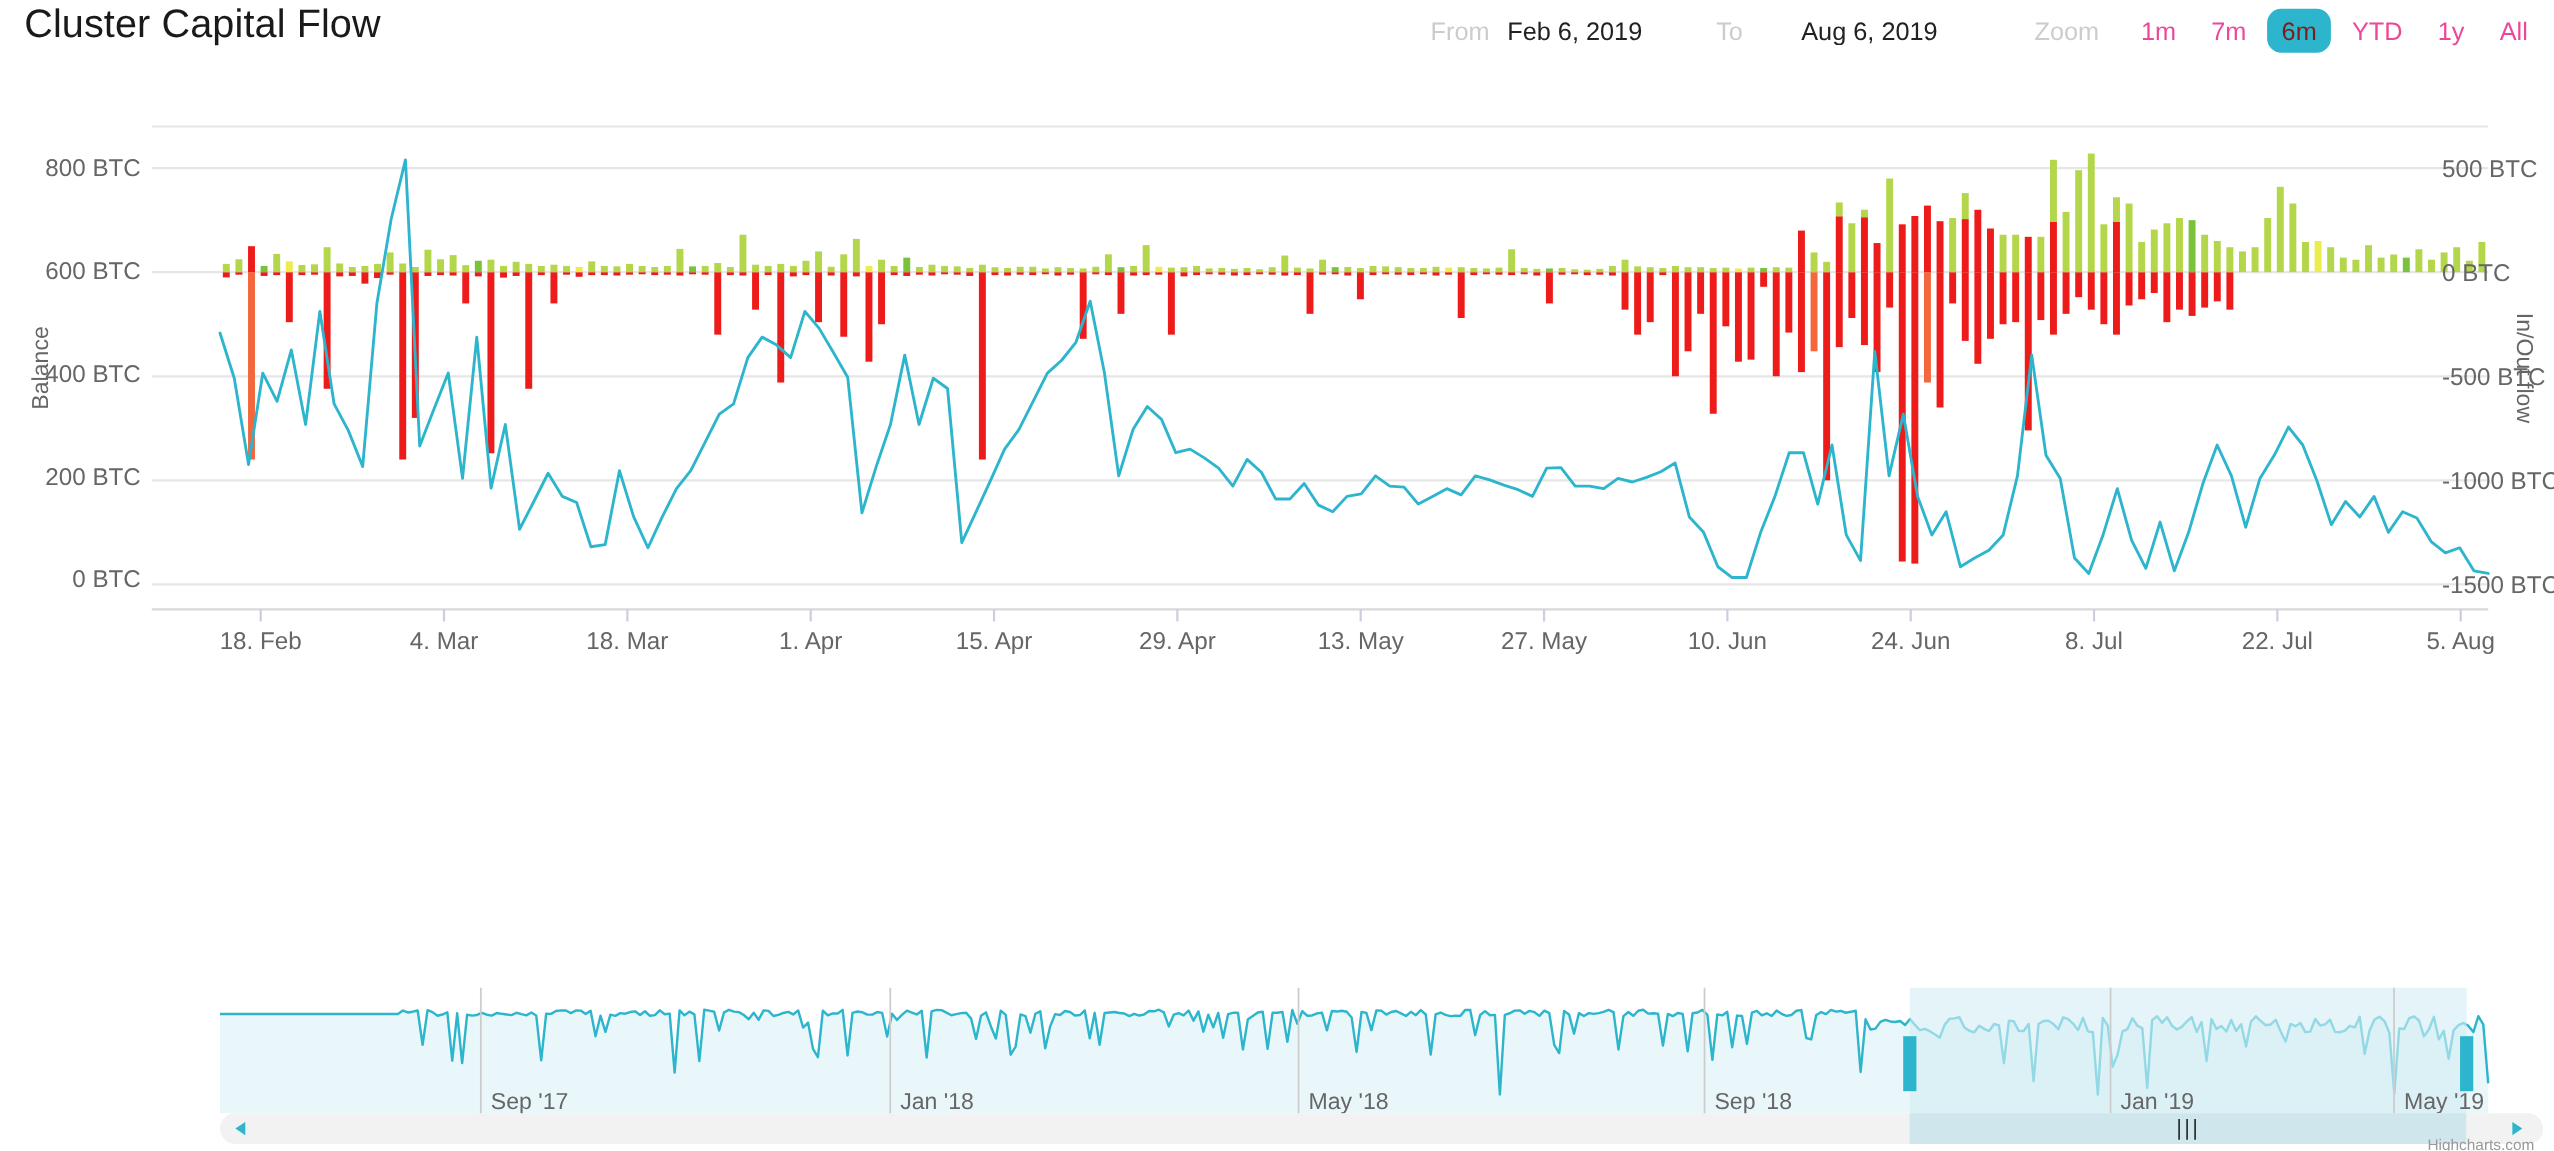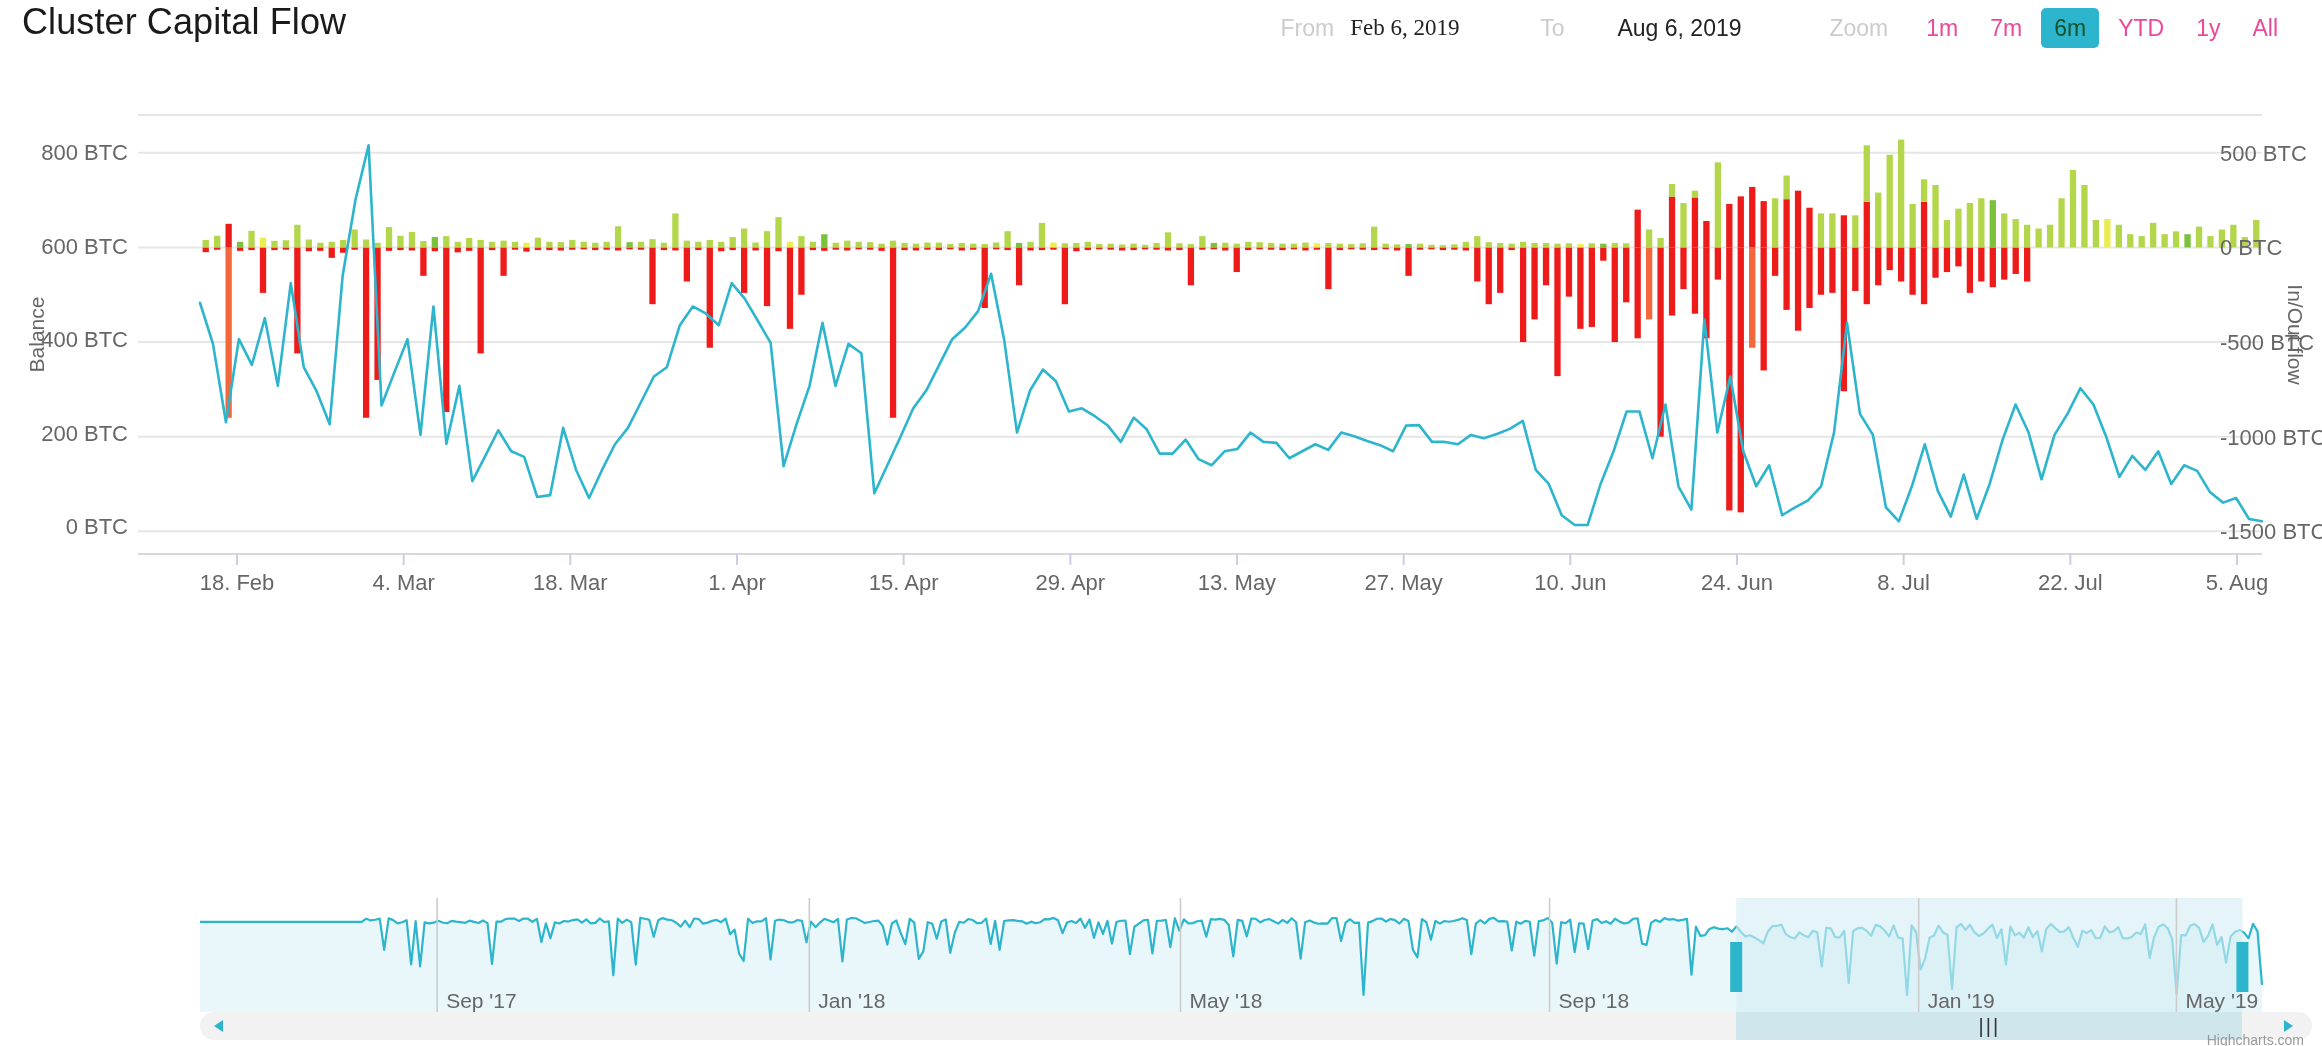--- a/index.html
+++ b/index.html
@@ -27,21 +27,21 @@
     top: 2px;
     font-size: 36px;
     line-height: 40px;
     color: #1a1a1a;
     font-weight: 400;
     letter-spacing: 0.1px;
     white-space: nowrap;
   }
   .rangeselector {
     position: absolute;
-    right: 28px;
+    right: 8px;
     top: 8px;
     height: 40px;
     display: flex;
     align-items: center;
     gap: 0px;
     white-space: nowrap;
   }
   .rs-label {
     color: #cccccc;
     font-size: 23px;
@@ -53,21 +53,21 @@
     line-height: 26px;
     color: #222222;
     background: transparent;
     border: none;
     outline: none;
     padding: 2px 6px;
     font-family: "Liberation Sans", sans-serif;
     text-align: left;
     cursor: pointer;
   }
-  .rs-input.from { width: 168px; margin-right: 16px; font-family: Liberation Serif, serif; }
+  .rs-input.from { width: 168px; margin-right: 16px; }
   .rs-input.to   { width: 172px; margin-right: 34px; margin-left: 37px; }
   .rs-zoomlabel {
     color: #cccccc;
     font-size: 23px;
     line-height: 26px;
     margin-right: 22px;
     text-align: right;
   }
   .rs-btn {
     font-size: 23px;
@@ -76,21 +76,22 @@
     background: transparent;
     border: none;
     border-radius: 5px;
     padding: 7px 13px;
     margin: 0 3px;
     cursor: pointer;
     font-family: "Liberation Sans", sans-serif;
   }
   .rs-btn.active {
     background: #2cb5cc;
-    color: #14532d;
+    color: #7f1d1d;
+    border-radius: 13px;
   }
 
   
   #plot-wrap {
     position: absolute;
     left: 0;
     top: 60px;
     width: 2322px;
     height: 830px;
   }

